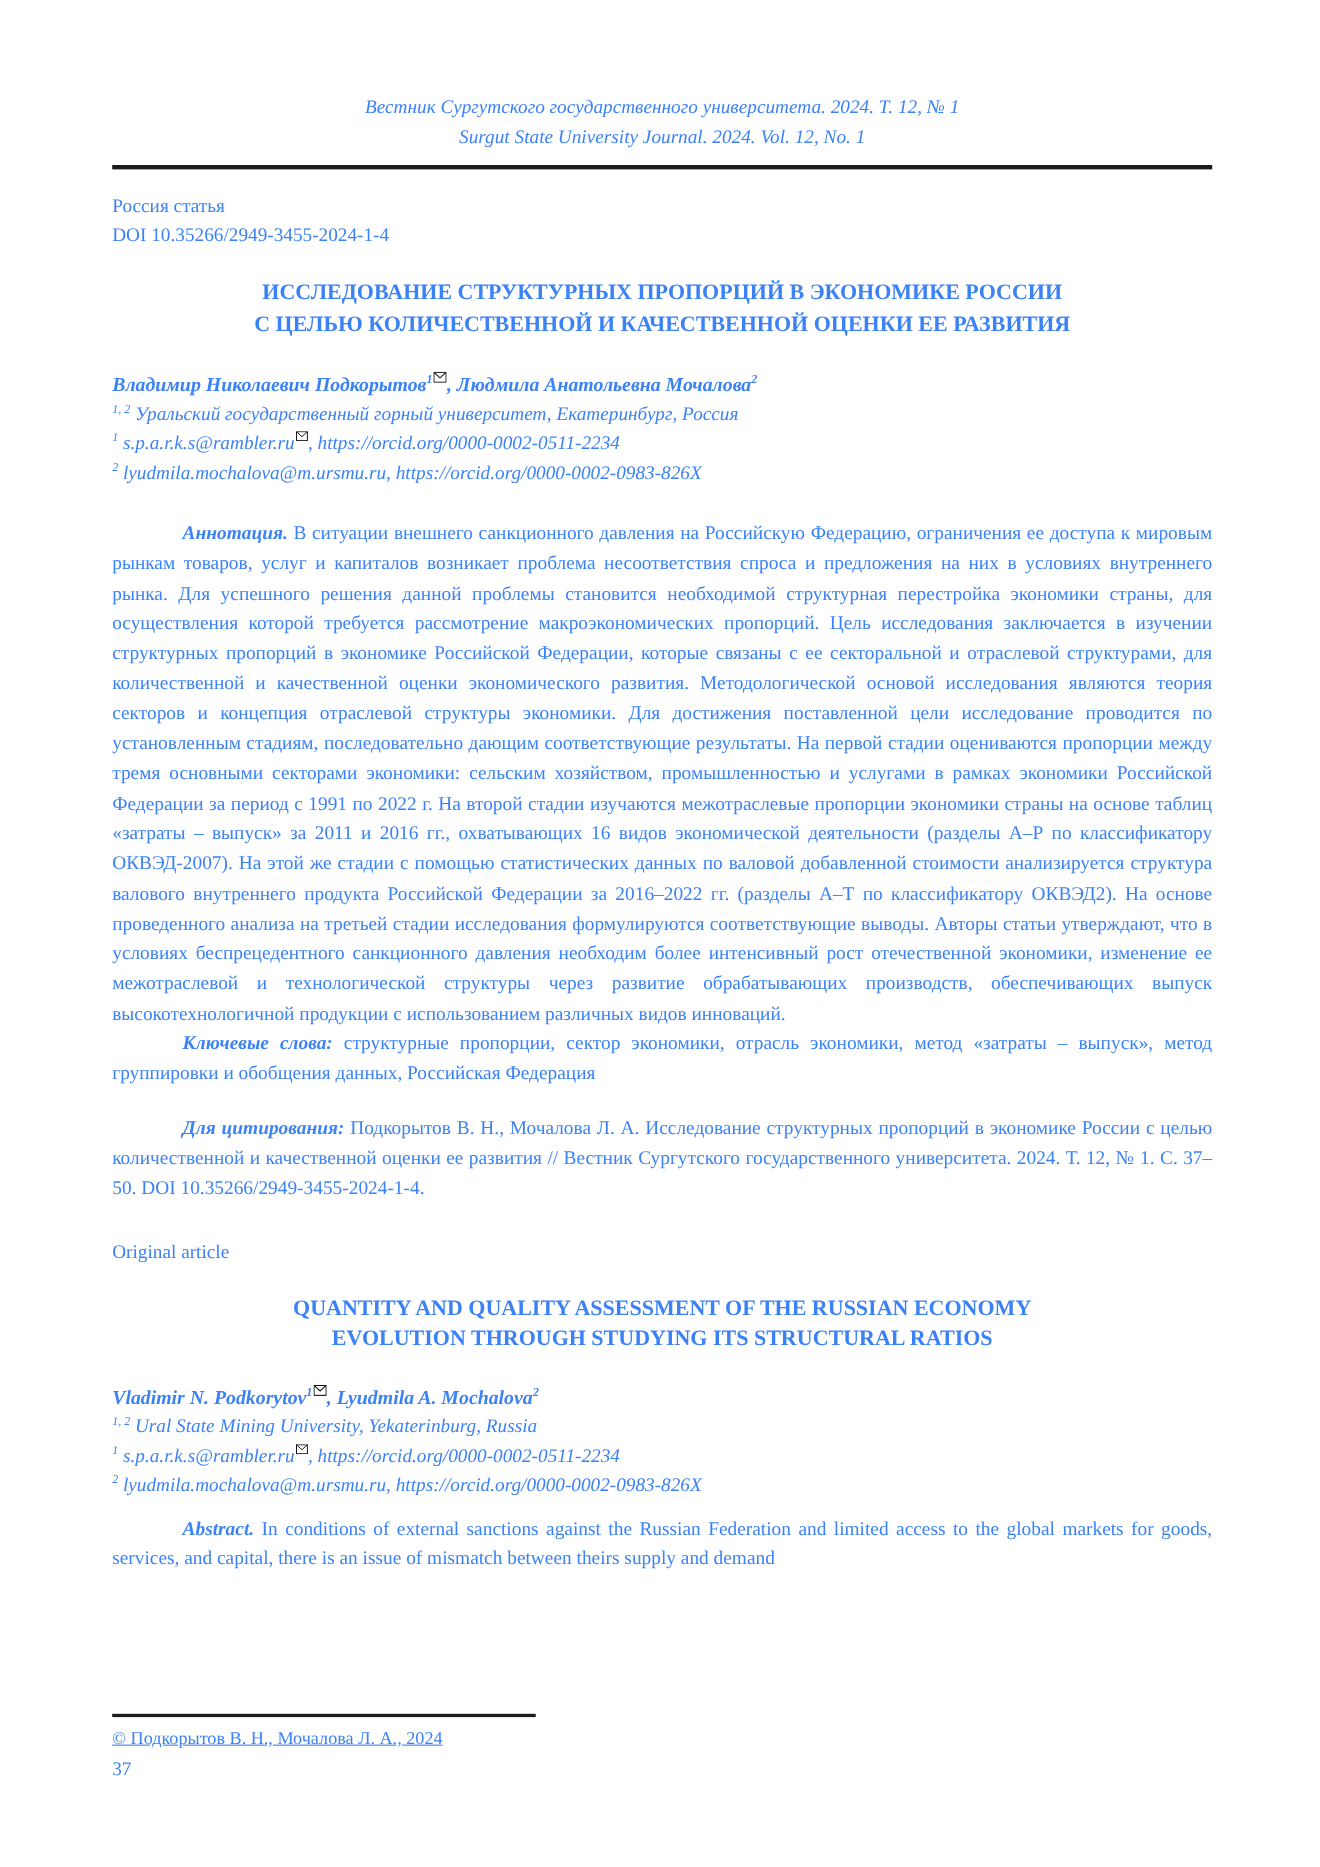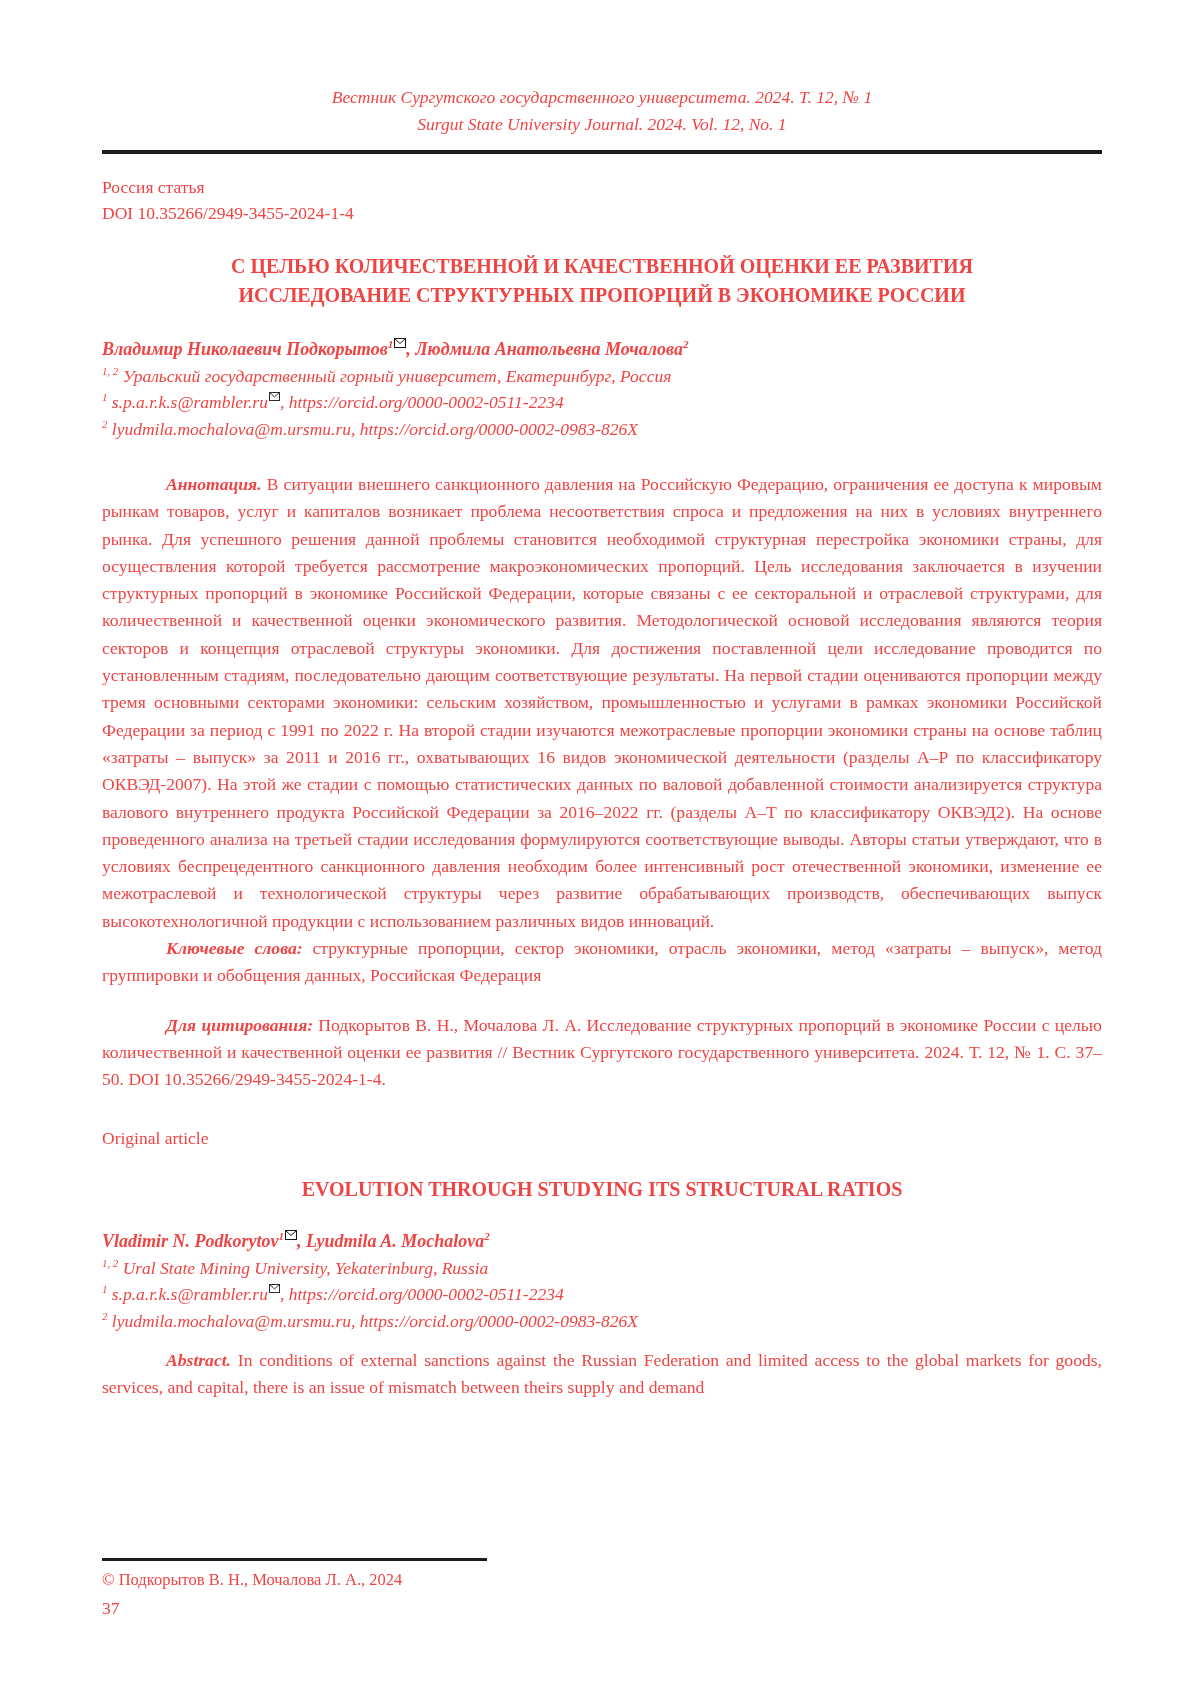--- a/index.html
+++ b/index.html
@@ -2,21 +2,21 @@
 <html><head>
 <meta charset="utf-8">
 <style>
   html, body { margin: 0; padding: 0; background: #ffffff; }
   .page {
     position: relative;
     width: 1200px;
     height: 1697px;
     background: #ffffff;
     font-family: "Liberation Serif", serif;
-    color: #ef4444;
+    color: #3b82f6;
     overflow: hidden;
   }
   .content {
     position: absolute;
     left: 102px;
     top: 84px;
     width: 1000px;
   }
   p { margin: 0; }
 
@@ -45,43 +45,43 @@
   .env-icon { display: inline-block; vertical-align: 7px; margin-left: 1px; line-height: 0; }
   .env-icon svg { display: block; }
 
   .footer {
     position: absolute;
     left: 102px;
     top: 1558px;
     width: 1000px;
   }
   .footer-rule { border: none; border-top: 3.5px solid #1c1c1c; width: 385px; margin: 0; }
-  .copyright { margin-top: 9px; font-size: 16.5px; }
+  .copyright { margin-top: 9px; font-size: 16.5px; text-decoration: underline; }
   .pagenum { margin-top: 8px; text-align: left; font-size: 17.5px; }
 </style>
 </head>
 <body>
 
 <div class="page">
   <div class="content">
 
     <div>
       <p class="jheader">Вестник Сургутского государственного университета. 2024. Т. 12, № 1</p>
       <p class="jheader">Surgut State University Journal. 2024. Vol. 12, No. 1</p>
       <hr class="header-rule">
     </div>
 
     <div class="meta">
       <p>Россия статья</p>
       <p>DOI 10.35266/2949-3455-2024-1-4</p>
     </div>
 
     <div class="title-ru">
+      <p>ИССЛЕДОВАНИЕ СТРУКТУРНЫХ ПРОПОРЦИЙ В ЭКОНОМИКЕ РОССИИ</p>
       <p>С ЦЕЛЬЮ КОЛИЧЕСТВЕННОЙ И КАЧЕСТВЕННОЙ ОЦЕНКИ ЕЕ РАЗВИТИЯ</p>
-      <p>ИССЛЕДОВАНИЕ СТРУКТУРНЫХ ПРОПОРЦИЙ В ЭКОНОМИКЕ РОССИИ</p>
     </div>
 
     <div class="authors">
       <p class="names"><span>Владимир Николаевич Подкорытов</span><sup>1</sup><span class="env-icon"><svg width="12" height="10" viewBox="0 0 12 10">
               <rect x="0.5" y="0.5" width="11" height="9" fill="none" stroke="#161616" stroke-width="1"></rect>
               <path d="M0.5,0.5 L6,5.5 L11.5,0.5" fill="none" stroke="#161616" stroke-width="1"></path>
             </svg></span><span>, </span><span>Людмила Анатольевна Мочалова</span><sup>2</sup></p>
       <p><sup>1, 2</sup> <span>Уральский государственный горный университет, Екатеринбург, Россия</span></p>
       <p><sup>1</sup> <span>s.p.a.r.k.s@rambler.ru</span><span class="env-icon"><svg width="11" height="9" viewBox="0 0 12 10">
               <rect x="0.5" y="0.5" width="11" height="9" fill="none" stroke="#161616" stroke-width="1"></rect>
@@ -92,20 +92,21 @@
 
     <p class="para abstract-ru"><span class="label">Аннотация.</span><span> В ситуации внешнего санкционного давления на Российскую Федерацию, ограничения ее доступа к мировым рынкам товаров, услуг и капиталов возникает проблема несоответствия спроса и предложения на них в условиях внутреннего рынка. Для успешного решения данной проблемы становится необходимой структурная перестройка экономики страны, для осуществления которой требуется рассмотрение макроэкономических пропорций. Цель исследования заключается в изучении структурных пропорций в экономике Российской Федерации, которые связаны с ее секторальной и отраслевой структурами, для количественной и качественной оценки экономического развития. Методологической основой исследования являются теория секторов и концепция отраслевой структуры экономики. Для достижения поставленной цели исследование проводится по установленным стадиям, последовательно дающим соответствующие результаты. На первой стадии оцениваются пропорции между тремя основными секторами экономики: сельским хозяйством, промышленностью и услугами в рамках экономики Российской Федерации за период с 1991 по 2022 г. На второй стадии изучаются межотраслевые пропорции экономики страны на основе таблиц «затраты – выпуск» за 2011 и 2016 гг., охватывающих 16 видов экономической деятельности (разделы А–Р по классификатору ОКВЭД-2007). На этой же стадии с помощью статистических данных по валовой добавленной стоимости анализируется структура валового внутреннего продукта Российской Федерации за 2016–2022 гг. (разделы А–Т по классификатору ОКВЭД2). На основе проведенного анализа на третьей стадии исследования формулируются соответствующие выводы. Авторы статьи утверждают, что в условиях беспрецедентного санкционного давления необходим более интенсивный рост отечественной экономики, изменение ее межотраслевой и технологической структуры через развитие обрабатывающих производств, обеспечивающих выпуск высокотехнологичной продукции с использованием различных видов инноваций.</span></p>
 
     <p class="para keywords-ru"><span class="label">Ключевые слова:</span><span> структурные пропорции, сектор экономики, отрасль экономики, метод «затраты – выпуск», метод группировки и обобщения данных, Российская Федерация</span></p>
 
     <p class="para citation-ru"><span class="label">Для цитирования:</span><span> Подкорытов В. Н., Мочалова Л. А. Исследование структурных пропорций в экономике России с целью количественной и качественной оценки ее развития // Вестник Сургутского государственного университета. 2024. Т. 12, № 1. С. 37–50. DOI 10.35266/2949-3455-2024-1-4.</span></p>
 
     <p class="orig-article">Original article</p>
 
     <div class="title-en">
+      <p>QUANTITY AND QUALITY ASSESSMENT OF THE RUSSIAN ECONOMY</p>
       <p>EVOLUTION THROUGH STUDYING ITS STRUCTURAL RATIOS</p>
     </div>
 
     <div class="authors authors-en">
       <p class="names"><span>Vladimir N. Podkorytov</span><sup>1</sup><span class="env-icon"><svg width="12" height="10" viewBox="0 0 12 10">
               <rect x="0.5" y="0.5" width="11" height="9" fill="none" stroke="#161616" stroke-width="1"></rect>
               <path d="M0.5,0.5 L6,5.5 L11.5,0.5" fill="none" stroke="#161616" stroke-width="1"></path>
             </svg></span><span>, </span><span>Lyudmila A. Mochalova</span><sup>2</sup></p>
       <p><sup>1, 2</sup> <span>Ural State Mining University, Yekaterinburg, Russia</span></p>
       <p><sup>1</sup> <span>s.p.a.r.k.s@rambler.ru</span><span class="env-icon"><svg width="11" height="9" viewBox="0 0 12 10">

